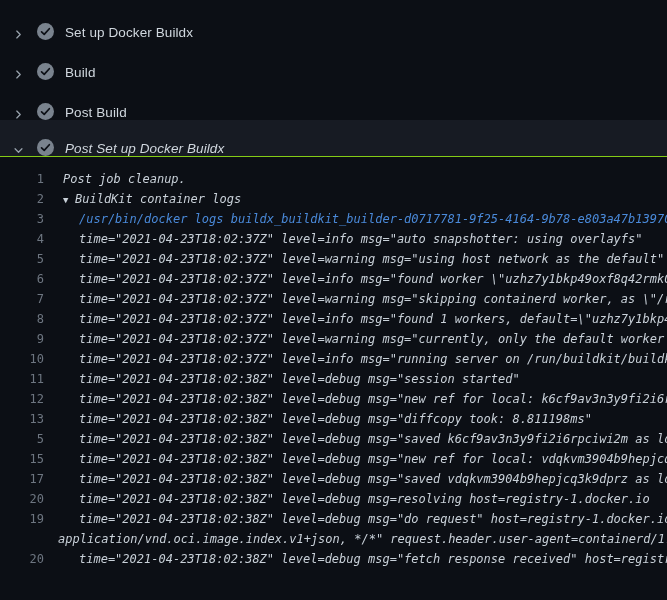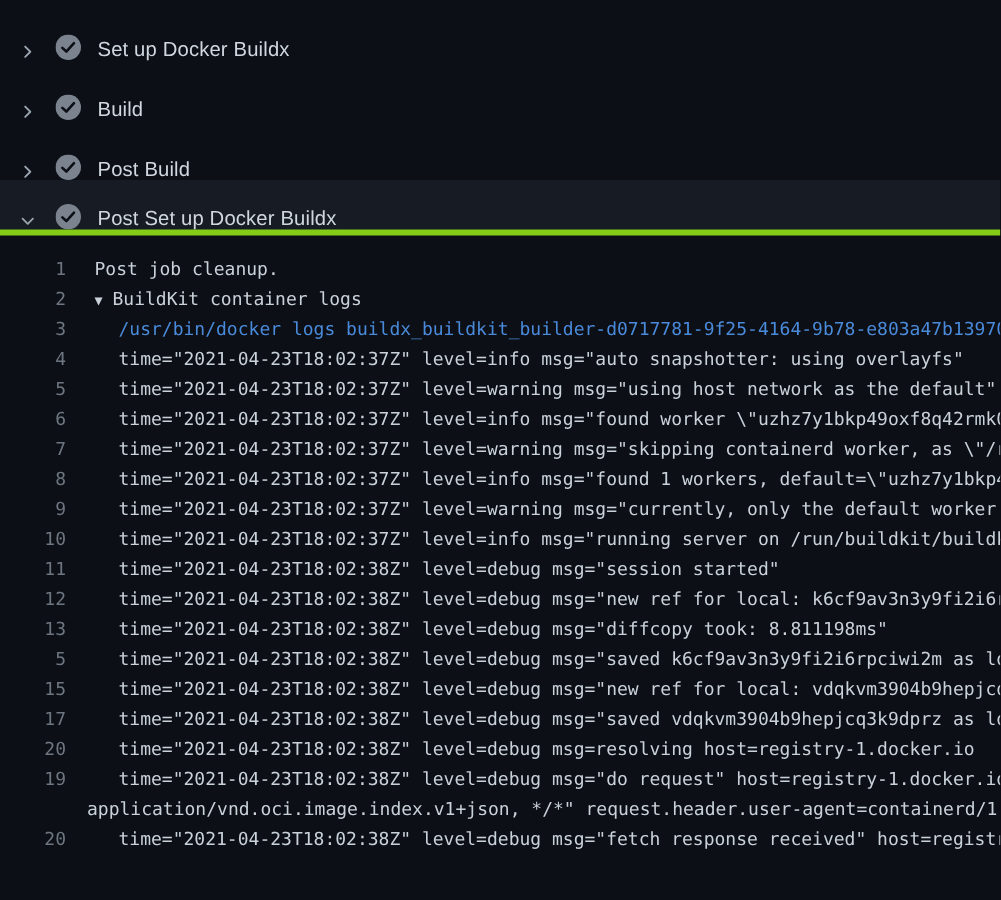--- a/index.html
+++ b/index.html
@@ -6,35 +6,36 @@
   .viewer {
     width:667px; height:600px; overflow:hidden; position:relative;
     background:var(--bg, #0c0f15);
     font-family:"Liberation Sans", sans-serif;
   }
   
   .step-row { height:40px; display:flex; align-items:flex-end; cursor:pointer; }
   .step-row.expanded {
     height:37px; box-sizing:border-box;
     background:var(--expanded-bg, #171b23);
-    border-bottom:4px solid #84cc16;
+    border-bottom:1px solid #84cc16;
+    font-style:italic;
   }
   .chev { width:11px; height:11px; margin-left:13px; margin-right:13px; flex:none; display:flex; align-items:center; }
   .check { width:17px; height:17px; margin-right:11px; flex:none; display:flex; align-items:center; }
   .step-label { color:var(--step-label, #d0d7de); font-size:13.5px; letter-spacing:0.1px; }
   
   .log { padding-top:12px; }
   .lrow {
     display:flex; height:20px; line-height:20px;
     font-family:"DejaVu Sans Mono", monospace; font-size:12px;
     white-space:pre; overflow:hidden;
     color:var(--log-text, #c9d1d9);
   }
   .num { flex:0 0 44px; text-align:right; color:var(--line-number, #6e7681); cursor:pointer; }
-  .ltext { flex:none; }
+  .ltext { flex:none;font-style:italic; }
   .t-plain, .t-group { padding-left:19px; }
   .t-cmd, .t-log { padding-left:35px; }
   .t-wrap { padding-left:14px; }
   .t-cmd { color:var(--accent, #4a8ada); }
   .t-group { cursor:pointer; }
   .tri { display:inline-block; width:12px; font-size:9px; }
 </style>
 </head>
 <body>
 

